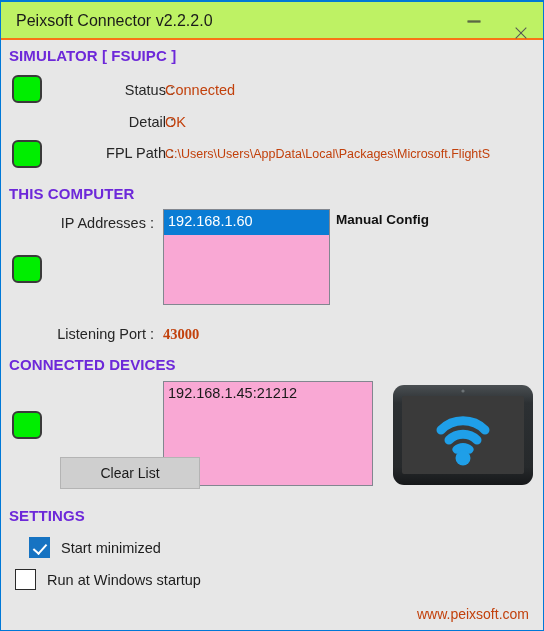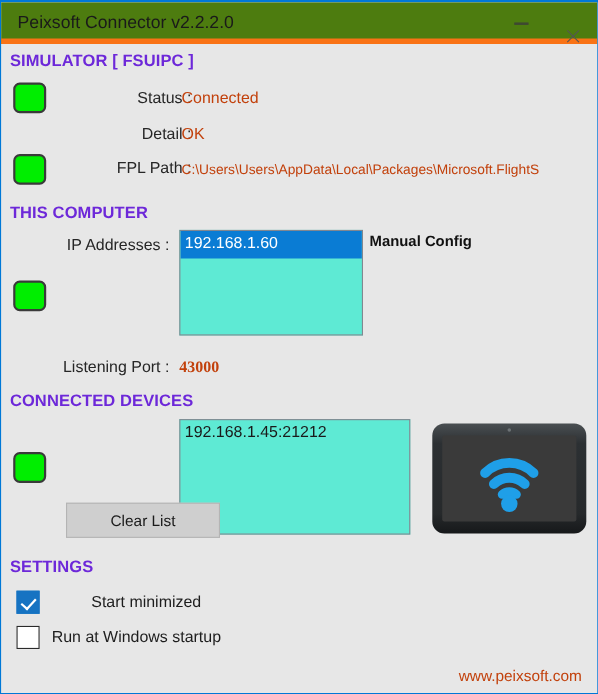--- a/index.html
+++ b/index.html
@@ -20,22 +20,22 @@
     border-top: 2px solid #0078d7;
     overflow: hidden;
   }
 
   
   #titlebar {
     position: absolute;
     left: 0; top: 0;
     width: 542px;
     height: 38px;
-    background: #4d7c0f;
-    border-bottom: 5px solid #f97316;
+    background: #bef264;
+    border-bottom: 2px solid #f97316;
     box-sizing: border-box;
   }
   #window-title {
     position: absolute;
     left: 15px;
     top: 10px;
     font-size: 16px;
     color: #1a1a1a;
     white-space: nowrap;
   }
@@ -112,21 +112,21 @@
     height: 28px;
     background: #00ee00;
     border: 2px solid #3a3a3a;
     border-radius: 6px;
     box-sizing: border-box;
   }
 
   
   .listbox {
     position: absolute;
-    background: #5eead4;
+    background: #f9a8d4;
     border: 1px solid #828790;
     box-sizing: border-box;
     overflow: hidden;
   }
   .listbox-item {
     font-size: 14.5px;
     color: #1a1a1a;
     padding: 2px 4px 3px 4px;
     white-space: nowrap;
     line-height: 1.35;
@@ -290,21 +290,21 @@
         <path d="M 50 47 A 31 31 0 0 1 94 47"></path>
         <path d="M 58 57 A 20 20 0 0 1 86 57"></path>
       </g>
       <path d="M 65.5 66.5 A 9.5 9.5 0 0 1 78.5 66.5" fill="none" stroke="#1f9fe8" stroke-width="8" stroke-linecap="round"></path>
       <circle cx="72" cy="75" r="7.5" fill="#1f9fe8"></circle>
     </svg>
   </div>
 
   <div class="section-header" style="left:8px; top:505px;">SETTINGS</div>
 
-  <div class="checkrow" style="left:14px; top:535px;gap:36px;">
+  <div class="checkrow" style="left:28px; top:535px;">
     <span class="checkbox checked"></span>
     <span class="checkrow-label">Start minimized</span>
   </div>
 
   <div class="checkrow" style="left:14px; top:567px;">
     <span class="checkbox"></span>
     <span class="checkrow-label">Run at Windows startup</span>
   </div>
 
   <a id="footer-link" href="#">www.peixsoft.com</a>

